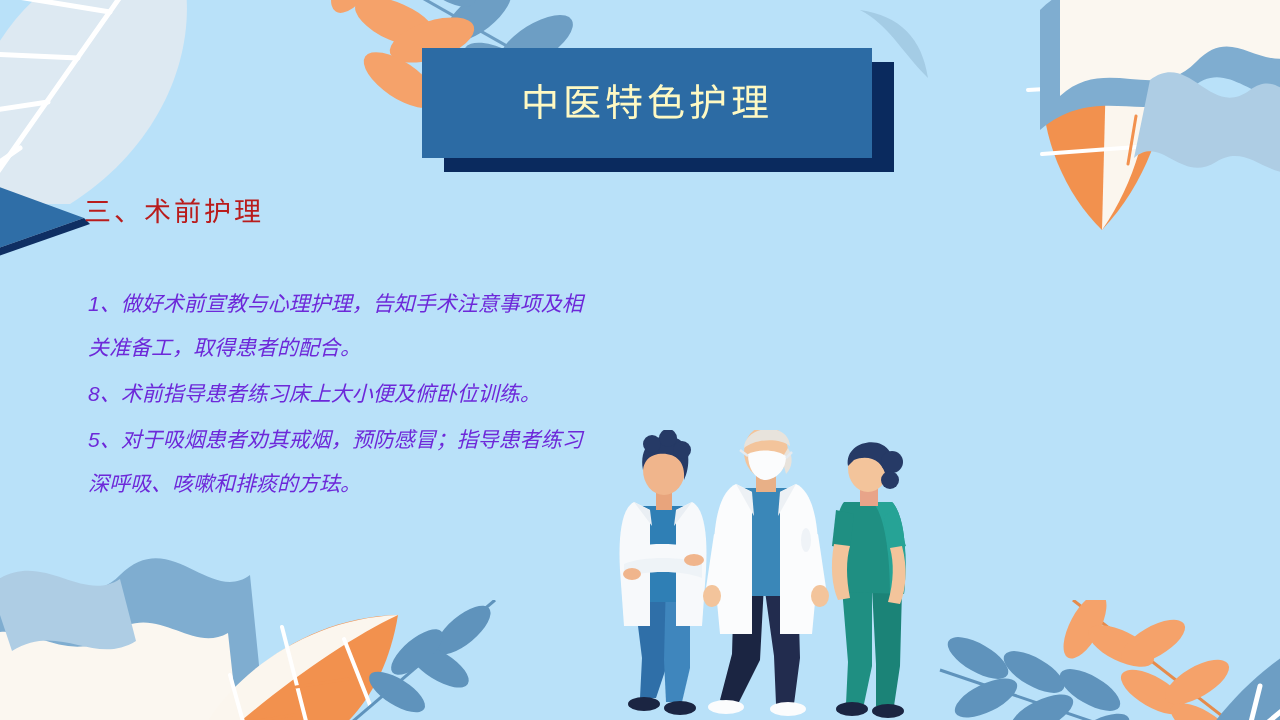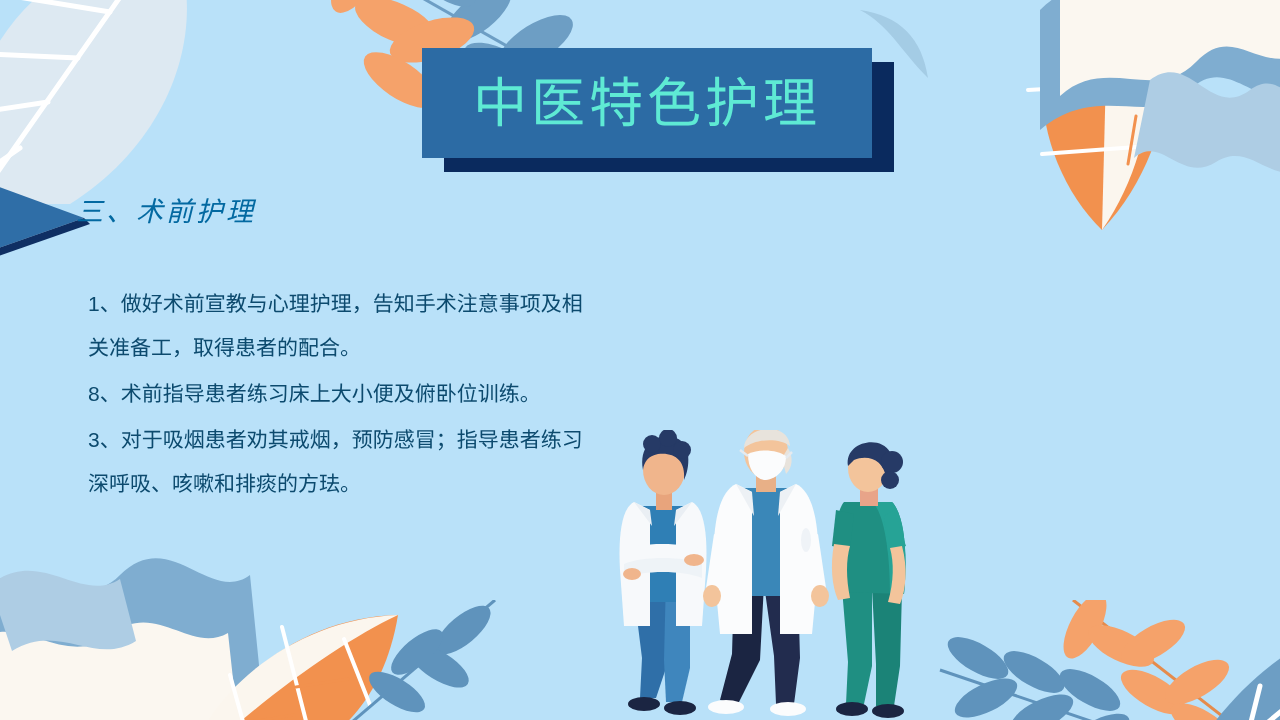--- a/index.html
+++ b/index.html
@@ -39,53 +39,53 @@
     left: 422px;
     top: 48px;
     width: 450px;
     height: 110px;
     background: #2c6ba4;
     display: flex;
     align-items: center;
     justify-content: center;
   }
   .title-text {
-    color: #5eead4;
-    font-size: 54px;
+    color: #fef9c3;
+    font-size: 38px;
     letter-spacing: 4px;
     font-weight: 400;
     line-height: 1;
     white-space: nowrap;
   }
 
   
   .sec-arrow {
     position: absolute;
     left: -6px;
     top: 168px;
     width: 96px;
     height: 96px;
   }
   .sec-heading {
     position: absolute;
-    left: 76px;
+    left: 84px;
     top: 190px;
     font-size: 27px;
     letter-spacing: 3px;
-    color: #0369a1;
+    color: #b91c1c;
     white-space: nowrap;
-    font-style: italic;
   }
 
   
   .col {
     position: absolute;
-    color: #0c4a6e;
+    color: #6d28d9;
     font-size: 21px;
     line-height: 44px;
+    font-style: italic;
   }
   .col-left  { left: 88px;  top: 282px; width: 500px; }
   .col-right { left: 680px; top: 282px; width: 520px; }
   .para { margin: 0 0 2px 0; text-indent: 0; }
   .col-right .para { margin-bottom: 18px; }
 
   
   .figures {
     position: absolute;
     left: 594px;
@@ -235,21 +235,21 @@
 
   <svg class="sec-arrow" viewBox="0 0 96 96">
     <path d="M-30 6 L90 50 L-30 92 Z" fill="#2f6ea7"></path>
     <path d="M-30 92 L90 50 L96 56 L-24 98 Z" fill="#0f2f63"></path>
   </svg>
   <div class="sec-heading">三、术前护理</div>
 
   <div class="col col-left">
     <p class="para">1、做好术前宣教与心理护理，告知手术注意事项及相关准备工，取得患者的配合。</p>
     <p class="para">8、术前指导患者练习床上大小便及俯卧位训练。</p>
-    <p class="para">3、对于吸烟患者劝其戒烟，预防感冒；指导患者练习深呼吸、咳嗽和排痰的方珐。</p>
+    <p class="para">5、对于吸烟患者劝其戒烟，预防感冒；指导患者练习深呼吸、咳嗽和排痰的方珐。</p>
   </div>
 
   <div class="col col-right">
   </div>
 
   <div class="figures">
     <svg width="340" height="290" viewBox="0 0 340 290">
 
       <g>
 

